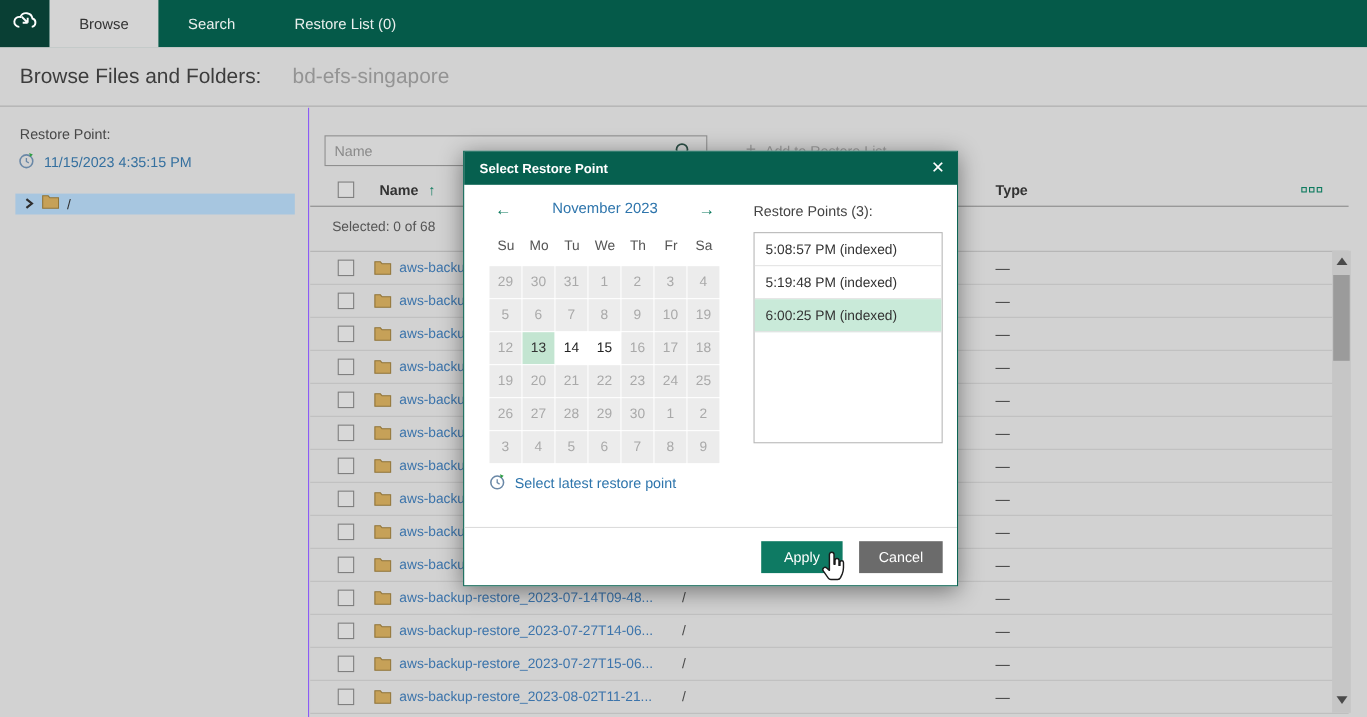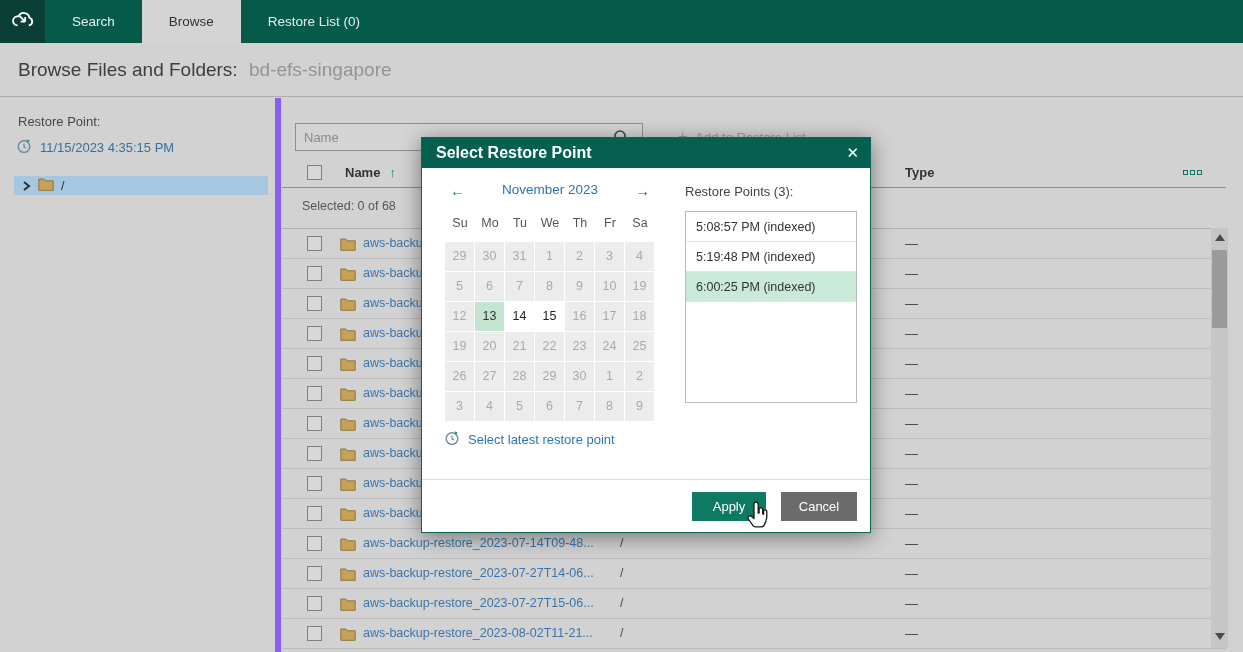--- a/index.html
+++ b/index.html
@@ -10,25 +10,25 @@
   .topbar { position:absolute; top:0; left:0; width:1243px; height:43px; background:#055a49; display:flex; }
   .logo { width:45px; height:43px; background:#093f34; display:flex; align-items:center; justify-content:center; }
   .tabs { display:flex; }
   .tab { height:43px; line-height:43px; padding:0 27px; color:#e9efed; font-size:13.5px; cursor:pointer; }
   .tab.active { background:#d4d4d4; color:#333; }
 
   
   .page-header { position:absolute; top:43px; left:0; width:1243px; height:54px; background:#d2d2d2;
                  border-bottom:1px solid #ababab; line-height:54px; padding-left:18px; font-size:19px; }
   .page-header .t1 { color:#3d3d3d; }
-  .page-header .t2 { color:#949494; margin-left:6px; }
+  .page-header .t2 { color:#949494; margin-left:23px; }
 
   
   .content { position:absolute; top:98px; left:0; width:1243px; height:554px; }
-  .sidebar { position:absolute; left:0; top:0; width:281px; height:554px; background:#d2d2d2; border-right:6px solid #8b5cf6; }
+  .sidebar { position:absolute; left:0; top:0; width:281px; height:554px; background:#d2d2d2; border-right:1px solid #8b5cf6; }
   .sb-label { position:absolute; left:18px; top:16px; font-size:13px; color:#474747; }
   .sb-rp { position:absolute; left:16px; top:40px; display:flex; align-items:center; gap:8px; cursor:pointer; }
   .sb-rp span { font-size:13px; color:#35709f; }
   .tree-item { position:absolute; left:14px; top:78px; width:254px; height:19px; background:#a7c6e0;
                display:flex; align-items:center; gap:7px; padding-left:8px; cursor:pointer; }
   .tree-item .lbl { font-size:12.5px; color:#2e2e2e; }
 
   .main { position:absolute; left:282px; top:0; width:961px; height:554px; }
 
   .search { position:absolute; left:13px; top:25px; width:348px; height:28px; background:#d4d4d4;
@@ -62,21 +62,21 @@
   .vscroll { position:absolute; left:929px; top:130px; width:17px; height:420px; background:#c6c6c6; }
   .varrow { position:absolute; left:4px; width:0; height:0; border-left:5px solid transparent; border-right:5px solid transparent; cursor:pointer; }
   .varrow.up { top:6px; border-bottom:7px solid #4a4a4a; }
   .varrow.down { bottom:8px; border-top:7px solid #4a4a4a; }
   .vthumb { position:absolute; left:1px; top:22px; width:15px; height:78px; background:#9b9b9b; cursor:pointer; }
 
   
   .modal { position:absolute; left:421px; top:137px; width:450px; height:396px; background:#fff;
            border:1px solid #0c6553; box-shadow:0 4px 20px rgba(0,0,0,.45); z-index:10; }
   .m-head { position:absolute; left:0; top:0; width:448px; height:30px; background:#06604f; }
-  .m-title { position:absolute; left:14px; top:0; line-height:30px; color:#fff; font-size:16px; font-weight:bold; }
+  .m-title { position:absolute; left:14px; top:0; line-height:30px; color:#fff; font-size:12px; font-weight:bold; }
   .m-close { position:absolute; right:11px; top:0; line-height:30px; color:#fff; font-size:15px; cursor:pointer; }
 
   .cal-nav { position:absolute; left:22px; top:44px; width:212px; height:22px; }
   .cal-prev,.cal-next { position:absolute; top:0; color:#0c7a5e; font-size:15px; cursor:pointer; }
   .cal-prev { left:6px; } .cal-next { right:6px; }
   .cal-month { position:absolute; left:0; width:212px; text-align:center; color:#2e75ac; font-size:13.5px; cursor:pointer; }
   .cal-dh { position:absolute; left:23px; top:78px; width:210px; display:flex; }
   .cal-dh span { width:30px; text-align:center; font-size:12.5px; color:#555; }
   .cal-grid { position:absolute; left:23px; top:104px; width:211px; display:flex; flex-wrap:wrap; }
   .cell { width:29px; height:29px; margin:0 1px 1px 0; background:#ececec; color:#a9a9a9;
@@ -106,22 +106,22 @@
 <div class="topbar">
   <div class="logo">
     <span>
       <svg width="26" height="26" viewBox="0 0 24 24" fill="none" stroke="#fff" stroke-width="1.6">
         <path d="M7 17 a4.2 4.2 0 1 1 .9-8.3 A5.3 5.3 0 0 1 18 10 a3.6 3.6 0 0 1 -.6 7"></path>
         <path d="M9 8.5 L14 13.5 M14 13.5 h-4.2 M14 13.5 v-4.2"></path>
       </svg>
     </span>
   </div>
   <div class="tabs">
+      <div class="tab active">Browse</div>
       <div class="tab">Search</div>
-      <div class="tab active">Browse</div>
       <div class="tab">Restore List (0)</div>
     </div>
 </div>
 
 <div class="page-header">
   <span class="t1">Browse Files and Folders:</span>
   <span class="t2">bd-efs-singapore</span>
 </div>
 
 <div class="content">

